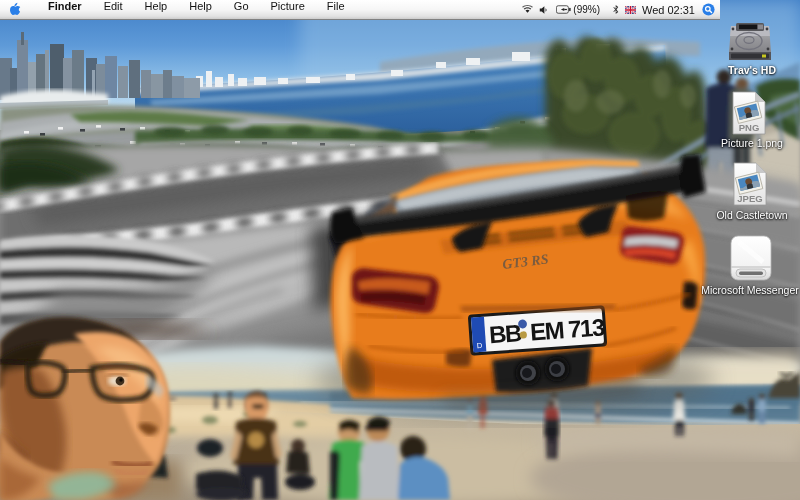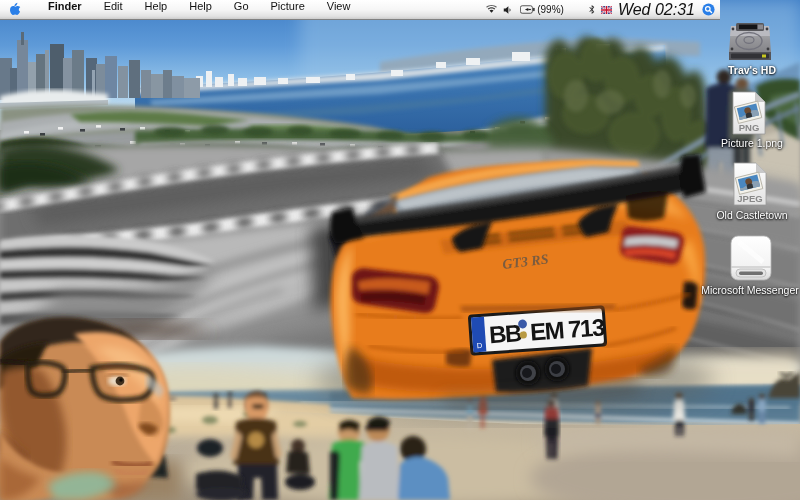--- a/index.html
+++ b/index.html
@@ -684,53 +684,53 @@
         <svg width="13" height="15" viewBox="0 0 13 15">
           <path fill="#2a7fe8" d="M10.8 7.8c0-1.7 1.4-2.5 1.4-2.5s-.8-1.2-2.4-1.2c-1 0-1.8.6-2.3.6-.5 0-1.3-.6-2.3-.6C3.4 4.1 2 5.6 2 7.9c0 2.4 1.8 5 3.1 5 .6 0 1.2-.5 2-.5s1.3.5 2 .5c1.3 0 2.7-2.4 2.9-3.4-1.1-.4-1.2-1.7-1.2-1.7zM8.6 2.9c.6-.7.8-1.8.8-2.2-.8.1-1.7.6-2.2 1.3-.5.6-.8 1.6-.8 2.1.9.1 1.7-.5 2.2-1.2z"></path>
         </svg>
       </span>
  <span class="mi" style="font-weight:bold;">Finder</span>
  <span class="mi">Edit</span>
  <span class="mi">Help</span>
  <span class="mi">Help</span>
  <span class="mi">Go</span>
  <span class="mi">Picture</span>
- <span class="mi">View</span>
+ <span class="mi">File</span>
  <span class="right">
   <svg width="13" height="11" viewBox="0 0 17 14" style="margin-right:5px">
           <g fill="#222">
             <path d="M8.5 11.2l-2.6-3c.7-.6 1.6-1 2.6-1s1.9.4 2.6 1z"></path>
             <path d="M8.5 5.6c-1.5 0-2.9.6-3.9 1.5l-1-1.2C4.9 4.7 6.6 4 8.5 4s3.6.7 4.9 1.9l-1 1.2c-1-.9-2.4-1.5-3.9-1.5z" opacity=".85"></path>
             <path d="M8.5 2.4c-2.3 0-4.4.9-6 2.3L1.5 3.5C3.4 1.9 5.8 1 8.5 1s5.1.9 7 2.5l-1 1.2c-1.6-1.4-3.7-2.3-6-2.3z" opacity=".7"></path>
           </g>
         </svg>
   <svg width="10" height="10" viewBox="0 0 13 13" style="margin-right:7px">
           <g fill="#222">
             <path d="M1 4.5h2.5L7 1.5v10L3.5 8.5H1z"></path>
             <path d="M8.5 4.2c.8.5 1.3 1.3 1.3 2.3s-.5 1.8-1.3 2.3V4.2z"></path>
           </g>
         </svg>
   <svg width="15" height="9" viewBox="0 0 20 11" style="margin-right:2px">
           <rect x="0.5" y="0.5" width="16" height="10" rx="2.5" fill="none" stroke="#222"></rect>
           <rect x="17.5" y="3.2" width="2" height="4.6" rx="1" fill="#222"></rect>
           <path d="M11 3.5 L6.5 5.5 L11 7.5 Z" fill="#222"></path>
           <rect x="11" y="4.7" width="3.5" height="1.6" fill="#222"></rect>
         </svg>
-  <span style="margin-right:25px;">(99%)</span>
+  <span style="margin-right:13px;">(99%)</span>
   <svg width="6" height="11" viewBox="0 0 8 14" style="margin-right:6px">
           <path d="M3.6 1v5L1.2 3.7l-.7.7L3 7 .5 9.6l.7.7L3.6 8v5L7 10.3 4.7 7 7 3.7 3.6 1zm.9 2.2l1.1 1.1-1.1 1.1V3.2zm0 5.4l1.1 1.1-1.1 1.1V8.6z" fill="#333"></path>
         </svg>
   <svg width="11" height="8" viewBox="0 0 17 12" style="margin-right:6px">
           <rect width="17" height="12" fill="#26327c"></rect>
           <path d="M0 0l17 12M17 0L0 12" stroke="#fff" stroke-width="2.6"></path>
           <path d="M0 0l17 12M17 0L0 12" stroke="#c8102e" stroke-width="1.2"></path>
           <path d="M8.5 0v12M0 6h17" stroke="#fff" stroke-width="4"></path>
           <path d="M8.5 0v12M0 6h17" stroke="#c8102e" stroke-width="2.2"></path>
         </svg>
-  <span style="font-size:16px;font-style:italic;">Wed 02:31</span>
+  <span style="font-size:11px;">Wed 02:31</span>
   <svg width="13" height="13" viewBox="0 0 15 15" style="margin:0 5px 0 7px;">
           <circle cx="7.5" cy="7.5" r="7" fill="#2a7fe8"></circle>
           <circle cx="6.7" cy="6.7" r="2.6" fill="none" stroke="#fff" stroke-width="1.4"></circle>
           <path d="M8.7 8.7l2.3 2.3" stroke="#fff" stroke-width="1.6" stroke-linecap="round"></path>
         </svg>
  </span>
 </div>
 
 <div class="iconlab" style="left:700px;top:64px;width:104px;font-weight:bold;">Trav's HD</div>
 <div class="iconlab" style="left:700px;top:137px;width:104px;">Picture 1.png</div>

